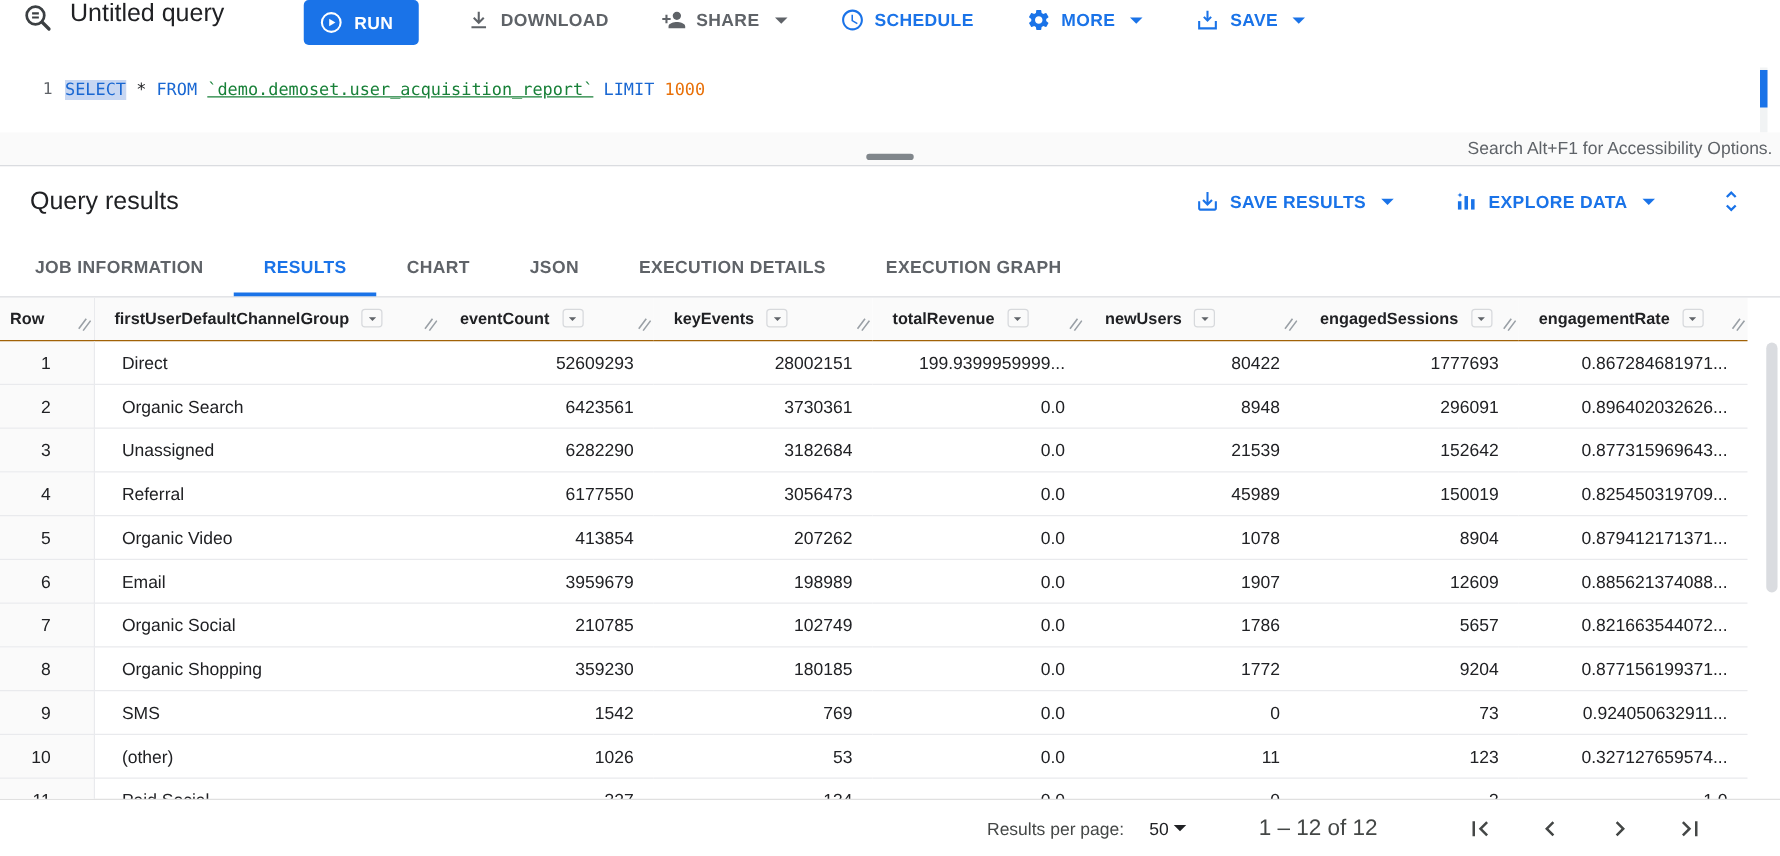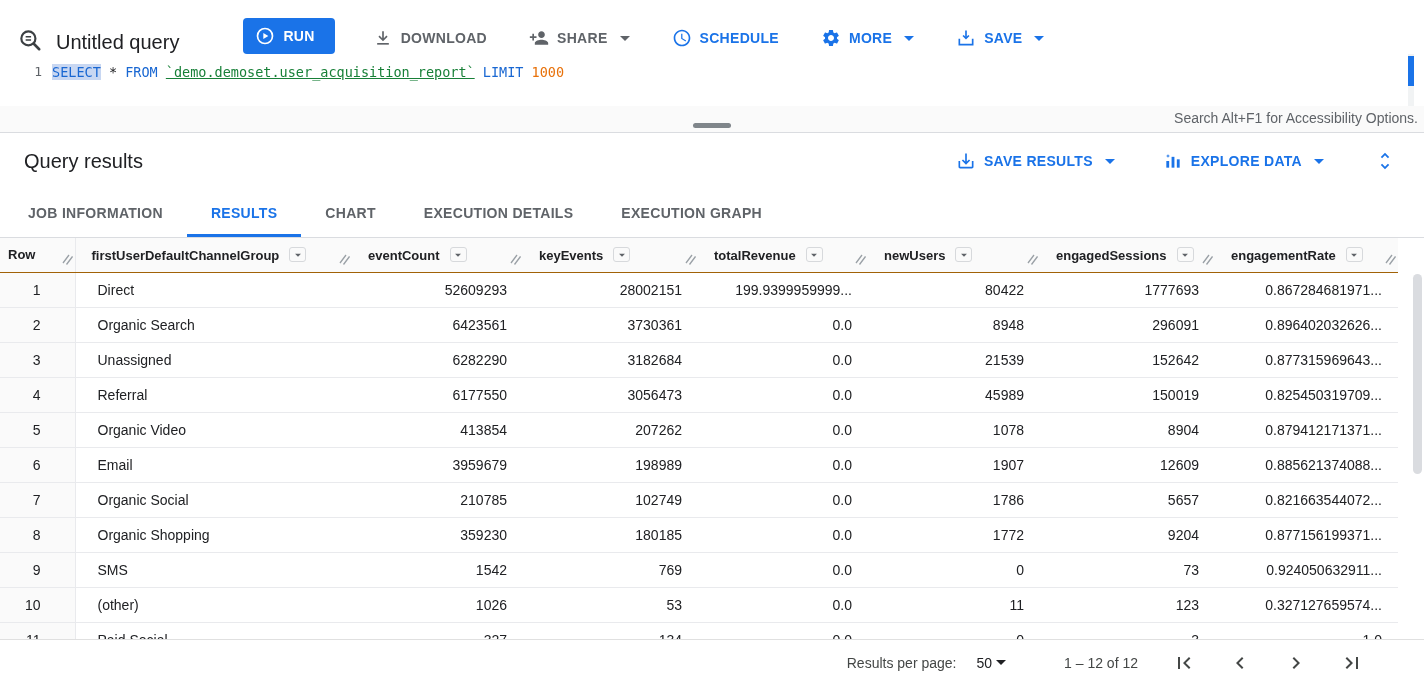--- a/index.html
+++ b/index.html
@@ -5,21 +5,21 @@
   * { box-sizing: border-box; }
   html,body { margin:0; padding:0; }
   body {
     width:1424px; height:685px; overflow:hidden;
     font-family:"Liberation Sans", sans-serif;
     color:#202124; background:#fff;
   }
   .app { width:1424px; height:685px; display:flex; flex-direction:column; }
 
   
-  .toolbar { height:54px; display:flex; align-items:flex-end; padding:0 16px; flex:none; }
+  .toolbar { height:54px; display:flex; align-items:flex-start; padding:0 16px; flex:none; }
   .bq-icon { width:28px; height:28px; display:inline-flex; align-items:center; justify-content:center; }
   .q-title { font-size:20px; font-weight:400; margin:0 0 0 12px; color:#202124; white-space:nowrap; }
   .run-btn {
     margin-left:64px; height:36px; border:none; border-radius:4px;
     background:#1a73e8; color:#fff; font-family:inherit;
     font-size:14px; font-weight:700; letter-spacing:.3px;
     display:inline-flex; align-items:center; gap:8px; padding:0 20px 0 12px; cursor:pointer;
   }
   .tool-btn {
     margin-left:34px; background:none; border:none; cursor:pointer; font-family:inherit;
@@ -84,21 +84,21 @@
   td.num { text-align:right; }
   .v-scrollbar { position:absolute; right:2px; top:36px; width:9px; height:360px; }
   .v-thumb { width:9px; height:200px; border-radius:5px; background:#dadce0; cursor:pointer; }
 
   
   .pager { height:46px; flex:none; display:flex; align-items:center; justify-content:flex-end;
            padding-right:44px; border-top:1px solid #e0e0e0; background:#fff; }
   .rpp-label { font-size:14px; color:#444746; margin-right:14px;padding-left:16px; }
   .page-size { display:inline-flex; align-items:center; font-size:14px; color:#202124;
                background:none; border:none; cursor:pointer; font-family:inherit; margin-right:52px; }
-  .range { font-size:14px; color:#444746; margin-right:18px; }
+  .range { font-size:18px; color:#444746; margin-right:54px; }
   .pg-btn { background:none; border:none; cursor:pointer; padding:4px; margin:0 12px; display:inline-flex; color:#444746; }
   .pg-btn svg { display:block; }
 </style>
 </head>
 <body>
 
 <div class="app">
 
   <header class="toolbar">
     <span class="bq-icon">
@@ -215,20 +215,21 @@
             </svg>
         </span>
       </button>
     </div>
   </div>
 
   <nav class="tabs">
       <button class="tab">JOB INFORMATION</button>
       <button class="tab active">RESULTS</button>
       <button class="tab">CHART</button>
+      <button class="tab">JSON</button>
       <button class="tab">EXECUTION DETAILS</button>
       <button class="tab">EXECUTION GRAPH</button>
     </nav>
 
   <div class="table-area">
     <table class="results">
       <colgroup>
         <col style="width:75px">
           <col style="width:277px">
           <col style="width:171px">

